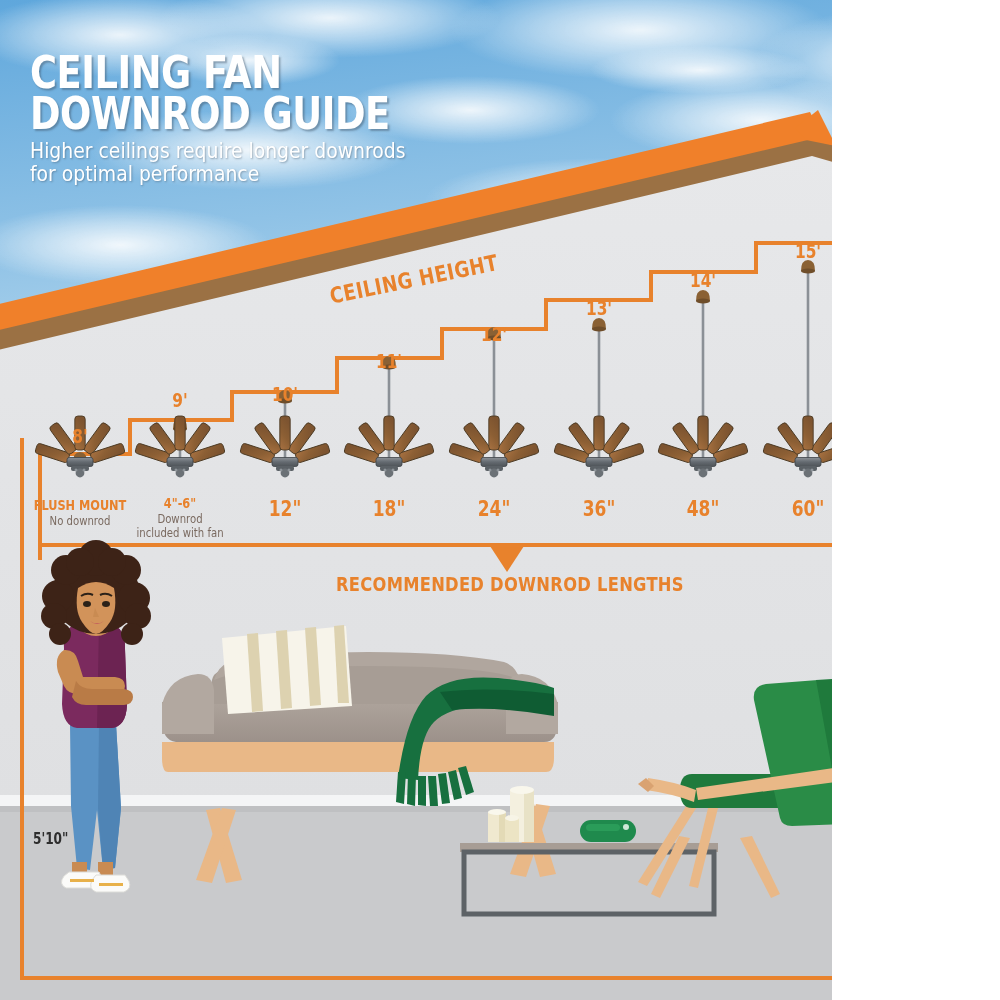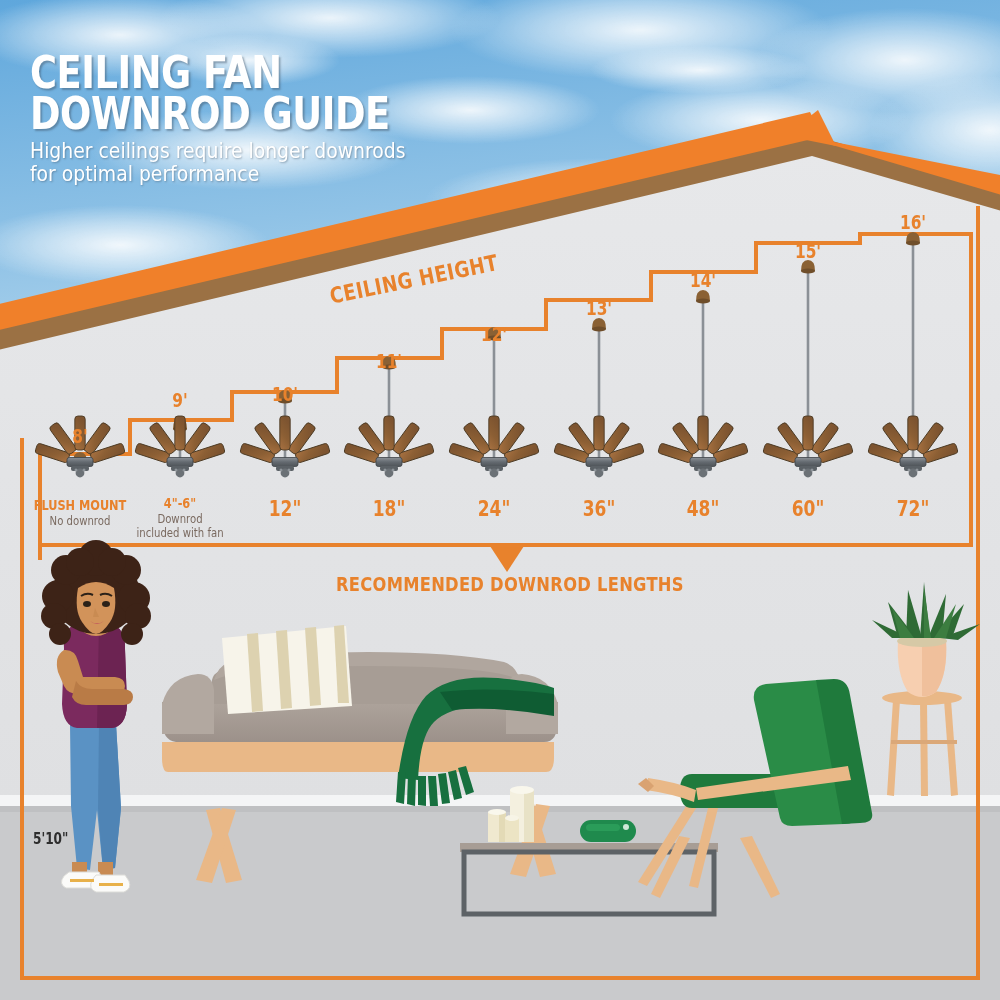--- a/index.html
+++ b/index.html
@@ -1,18 +1,18 @@
 <!DOCTYPE html>
 <html><head>
 <meta charset="utf-8">
 <title>Ceiling Fan Downrod Guide</title>
 <style>
   html,body{margin:0;padding:0;background:#fff;}
   body{font-family:"Liberation Sans",sans-serif;}
-  #stage{position:relative;width:1000px;height:1000px;overflow:hidden;background:#e6e7e9;}
+  #stage{position:relative;width:832px;height:1000px;overflow:hidden;background:#e6e7e9;}
   #stage svg.layer{position:absolute;left:0;top:0;width:1000px;height:1000px;display:block;}
   .ttl{position:absolute;left:30px;top:52px;width:520px;}
   .ttl .l1,.ttl .l2{
     font-family:"Liberation Sans Narrow","DejaVu Sans Condensed","Liberation Sans",sans-serif;
     font-weight:bold;font-size:44px;line-height:0.94em;color:#fff;letter-spacing:-0.5px;
     text-shadow:2px 2px 2px rgba(60,80,100,.45);
     transform:scaleX(.93);transform-origin:left center;white-space:nowrap;
   }
   .ttl .sub{
     font-family:"Liberation Sans Narrow","DejaVu Sans Condensed","Liberation Sans",sans-serif;

